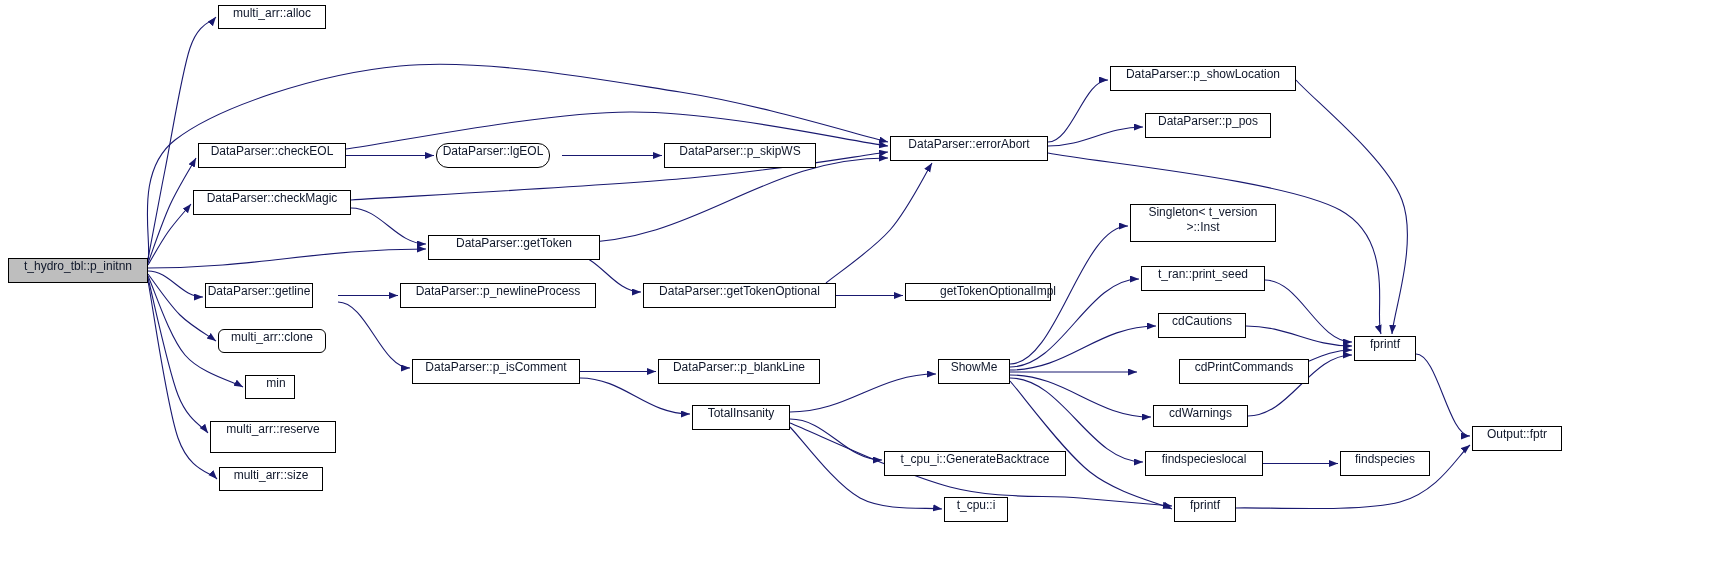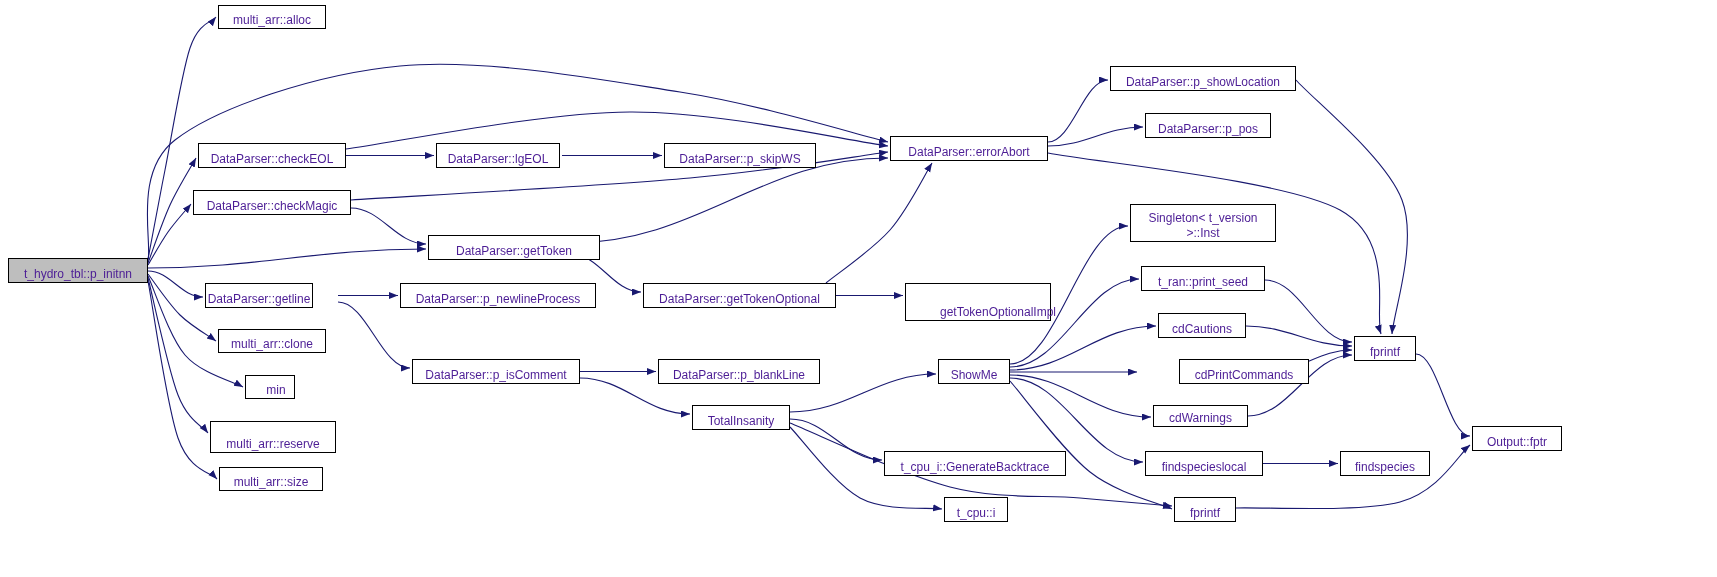--- a/index.html
+++ b/index.html
@@ -7,25 +7,25 @@
     position:relative;
     width:1717px;height:577px;
     background:#ffffff;
     font-family:"Liberation Sans","DejaVu Sans",sans-serif;
     overflow:hidden;
   }
   #edges{position:absolute;left:0;top:0;}
   .edge{fill:none;stroke:#191970;stroke-width:1.1px;}
   .node{
     position:absolute;
-    display:flex;align-items:flex-end;justify-content:center;
+    display:flex;align-items:flex-start;justify-content:center;
     box-sizing:border-box;
     background:#ffffff;
     border:1px solid #000000;
-    color:#4c1d95;
+    color:#0f172a;
     font-size:12px;line-height:1.25;
     text-align:center;white-space:pre-line;
     z-index:2;
   }
   .node.root{background:#bebebe;}
 </style>
 </head>
 <body>
 
 <div class="canvas">
@@ -78,34 +78,34 @@
       <path d="M1269,371 C1302.2,371 1318.8,350 1352,350" class="edge" marker-end="url(#arrow)"></path>
       <path d="M1248,416 C1289.6,416 1310.4,355 1352,355" class="edge" marker-end="url(#arrow)"></path>
       <path d="M1263,463.5 C1293,463.5 1308,463.5 1338,463.5" class="edge" marker-end="url(#arrow)"></path>
       <path d="M1416,354 C1437.6,354 1448.4,436 1470,436" class="edge" marker-end="url(#arrow)"></path>
       <path d="M1236,508 C1263.3333333333333,507 1361,512.5 1400,502 C1439,491.5 1458.3333333333333,454.5 1470,445" class="edge" marker-end="url(#arrow)"></path>
     </svg>
   <div id="nodes">
       <div class="node root" style="left: 8px; top: 258px; width: 140px; height: 25px;"><span>t_hydro_tbl::p_initnn</span></div>
       <div class="node" style="left: 218px; top: 5px; width: 108px; height: 24px;"><span>multi_arr::alloc</span></div>
       <div class="node" style="left: 198px; top: 143px; width: 148px; height: 25px;"><span>DataParser::checkEOL</span></div>
-      <div class="node" style="left: 436px; top: 143px; width: 124px; height: 25px;"><span>DataParser::lgEOL</span></div>
+      <div class="node" style="left: 436px; top: 143px; width: 114px; height: 25px; border-radius: 12px;"><span>DataParser::lgEOL</span></div>
       <div class="node" style="left: 664px; top: 143px; width: 152px; height: 25px;"><span>DataParser::p_skipWS</span></div>
       <div class="node" style="left: 193px; top: 190px; width: 158px; height: 25px;"><span>DataParser::checkMagic</span></div>
       <div class="node" style="left: 428px; top: 235px; width: 172px; height: 25px;"><span>DataParser::getToken</span></div>
       <div class="node" style="left: 205px; top: 283px; width: 108px; height: 25px;"><span>DataParser::getline</span></div>
       <div class="node" style="left: 400px; top: 283px; width: 196px; height: 25px;"><span>DataParser::p_newlineProcess</span></div>
-      <div class="node" style="left: 218px; top: 329px; width: 108px; height: 24px;"><span>multi_arr::clone</span></div>
+      <div class="node" style="left: 218px; top: 329px; width: 108px; height: 24px; border-radius: 6px;"><span>multi_arr::clone</span></div>
       <div class="node" style="left: 245px; top: 375px; width: 50px; height: 24px; padding-left: 12px;"><span>min</span></div>
       <div class="node" style="left: 210px; top: 421px; width: 126px; height: 32px;"><span>multi_arr::reserve</span></div>
       <div class="node" style="left: 219px; top: 467px; width: 104px; height: 24px;"><span>multi_arr::size</span></div>
       <div class="node" style="left: 412px; top: 359px; width: 168px; height: 25px;"><span>DataParser::p_isComment</span></div>
       <div class="node" style="left: 658px; top: 359px; width: 162px; height: 25px;"><span>DataParser::p_blankLine</span></div>
       <div class="node" style="left: 643px; top: 283px; width: 193px; height: 25px;"><span>DataParser::getTokenOptional</span></div>
-      <div class="node" style="left: 905px; top: 283px; width: 146px; height: 38px; padding-left: 40px;"><span>getTokenOptionalImpl</span></div>
+      <div class="node" style="left: 905px; top: 283px; width: 146px; height: 18px; padding-left: 40px;"><span>getTokenOptionalImpl</span></div>
       <div class="node" style="left: 890px; top: 136px; width: 158px; height: 25px;"><span>DataParser::errorAbort</span></div>
       <div class="node" style="left: 1110px; top: 66px; width: 186px; height: 25px;"><span>DataParser::p_showLocation</span></div>
       <div class="node" style="left: 1145px; top: 113px; width: 126px; height: 25px;"><span>DataParser::p_pos</span></div>
       <div class="node" style="left: 1130px; top: 204px; width: 146px; height: 38px;"><span>Singleton&lt; t_version
 &gt;::Inst</span></div>
       <div class="node" style="left: 1141px; top: 266px; width: 124px; height: 25px;"><span>t_ran::print_seed</span></div>
       <div class="node" style="left: 1158px; top: 313px; width: 88px; height: 25px;"><span>cdCautions</span></div>
       <div class="node" style="left: 1179px; top: 359px; width: 130px; height: 25px;"><span>cdPrintCommands</span></div>
       <div class="node" style="left: 1153px; top: 405px; width: 95px; height: 22px;"><span>cdWarnings</span></div>
       <div class="node" style="left: 938px; top: 359px; width: 72px; height: 25px;"><span>ShowMe</span></div>

